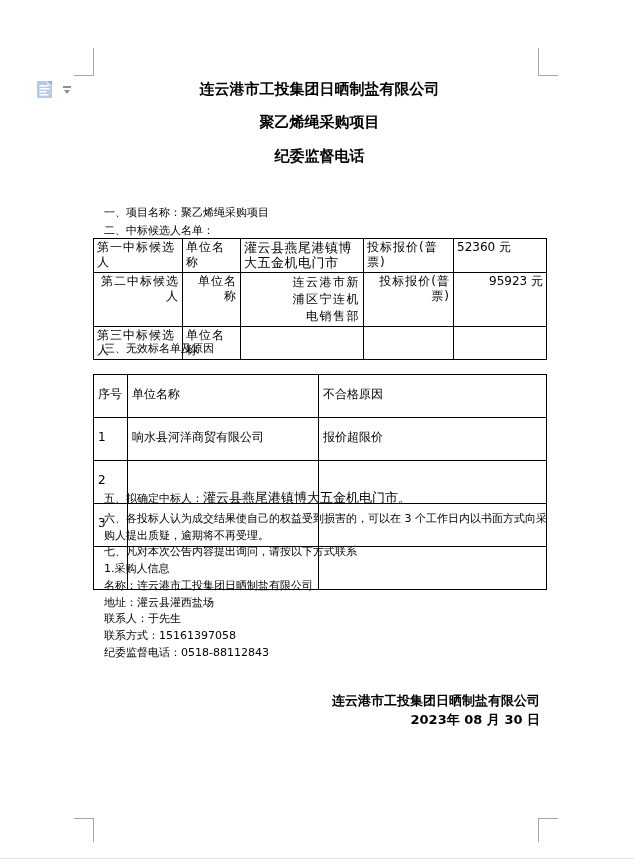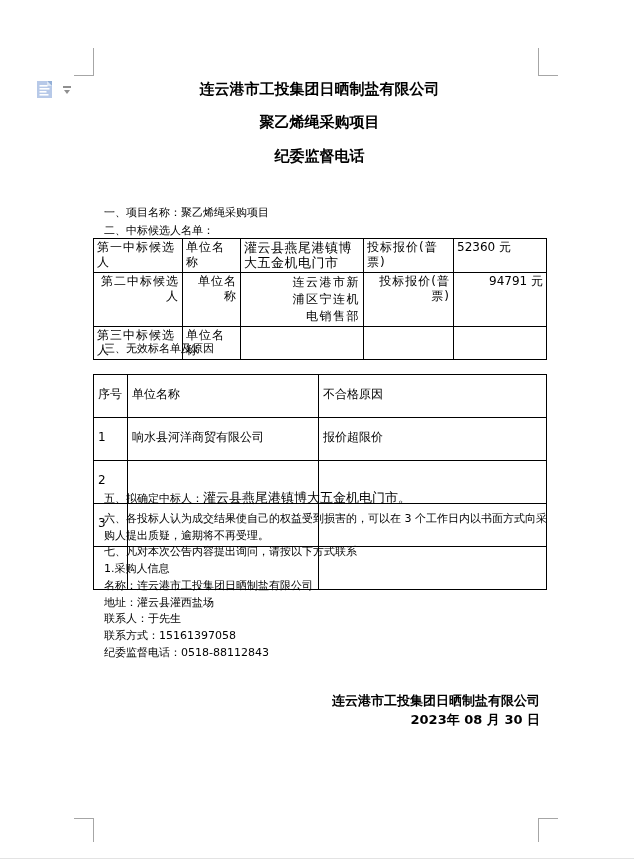--- a/index.html
+++ b/index.html
@@ -100,21 +100,21 @@
       <td class="cell-spaced">单位名称</td>
       <td class="cell-company-big">灌云县燕尾港镇博大五金机电门市</td>
       <td class="cell-spaced">投标报价(普票)</td>
       <td>52360 元</td>
     </tr>
     <tr class="r2">
       <td class="cell-spaced">第二中标候选人</td>
       <td class="cell-spaced">单位名称</td>
       <td class="cell-company-sp">连云港市新浦区宁连机电销售部</td>
       <td class="cell-spaced">投标报价(普票)</td>
-      <td>94791 元</td>
+      <td>95923 元</td>
     </tr>
     <tr class="r3">
       <td class="cell-spaced">第三中标候选人</td>
       <td class="cell-spaced">单位名称</td>
       <td></td>
       <td></td>
       <td></td>
     </tr>
   </tbody>
     </table>

